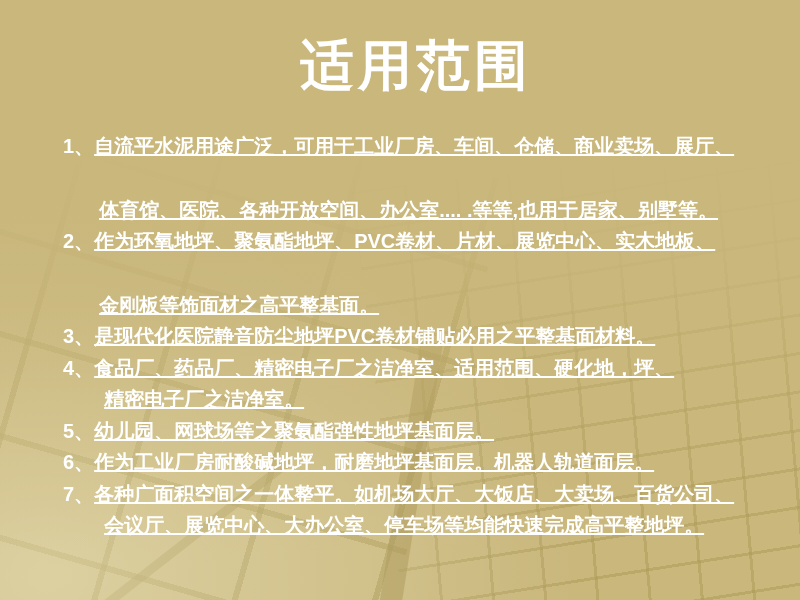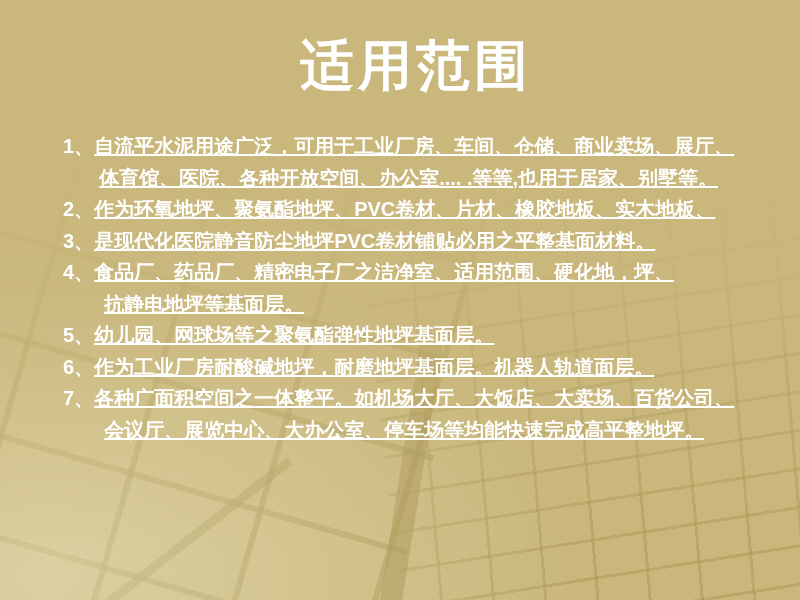--- a/index.html
+++ b/index.html
@@ -65,21 +65,21 @@
     list-style:none;
     color:#ffffff;
     font-size:20px;
     font-weight:bold;
     line-height:31.5px;
   }
   .item{display:flex;align-items:flex-start;}
   .num{flex:0 0 31px;white-space:nowrap;}
   .txt{flex:1;text-decoration:underline;}
   .line{white-space:nowrap;}
-  .cont{padding-left:5px;}
+  .cont{padding-left:5px;margin-top:32px;}
   .cont-more{padding-left:10px;}
 </style>
 </head>
 <body>
 
 <div class="slide">
 
   <div class="bg">
     <div class="bg-left"></div>
     <div class="bg-right"></div>
@@ -97,36 +97,37 @@
       <span class="num">1、</span>
       <div class="txt">
         <div class="line">自流平水泥用途广泛，可用于工业厂房、车间、仓储、商业卖场、展厅、</div>
         <div class="line cont">体育馆、医院、各种开放空间、办公室.... .等等,也用于居家、别墅等。</div>
       </div>
     </li>
 
     <li class="item">
       <span class="num">2、</span>
       <div class="txt">
-        <div class="line">作为环氧地坪、聚氨酯地坪、PVC卷材、片材、橡胶地板、实木地板、</div>
+        <div class="line">作为环氧地坪、聚氨酯地坪、PVC卷材、片材、展览中心、实木地板、</div>
+        <div class="line cont">金刚板等饰面材之高平整基面。</div>
       </div>
     </li>
 
     <li class="item">
       <span class="num">3、</span>
       <div class="txt">
         <div class="line">是现代化医院静音防尘地坪PVC卷材铺贴必用之平整基面材料。</div>
       </div>
     </li>
 
     <li class="item">
       <span class="num">4、</span>
       <div class="txt">
         <div class="line">食品厂、药品厂、精密电子厂之洁净室、适用范围、硬化地，坪、</div>
-        <div class="line cont-more">抗静电地坪等基面层。</div>
+        <div class="line cont-more">精密电子厂之洁净室。</div>
       </div>
     </li>
 
     <li class="item">
       <span class="num">5、</span>
       <div class="txt">
         <div class="line">幼儿园、网球场等之聚氨酯弹性地坪基面层。</div>
       </div>
     </li>
 

